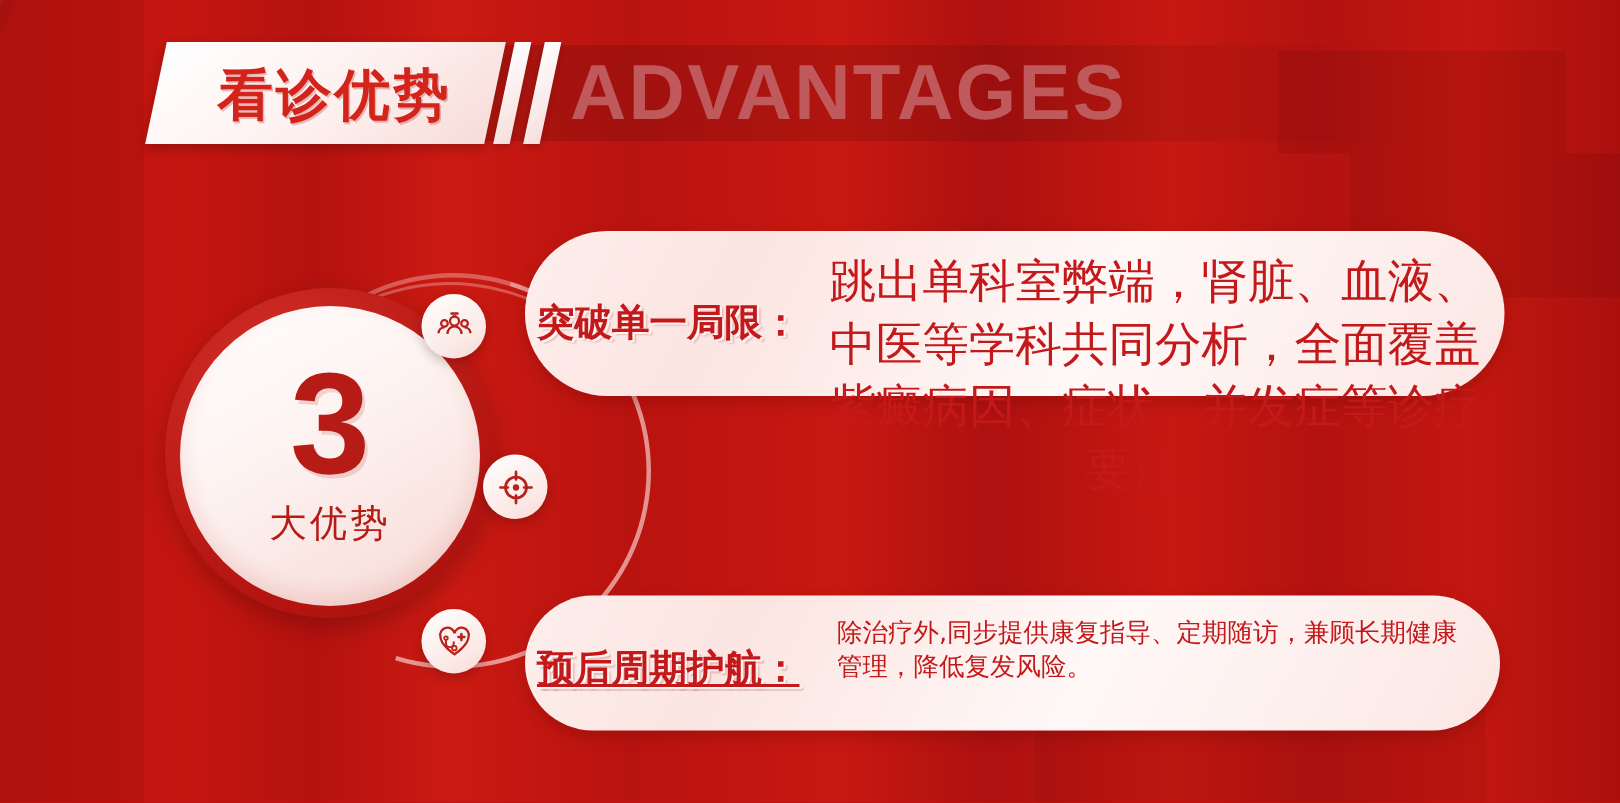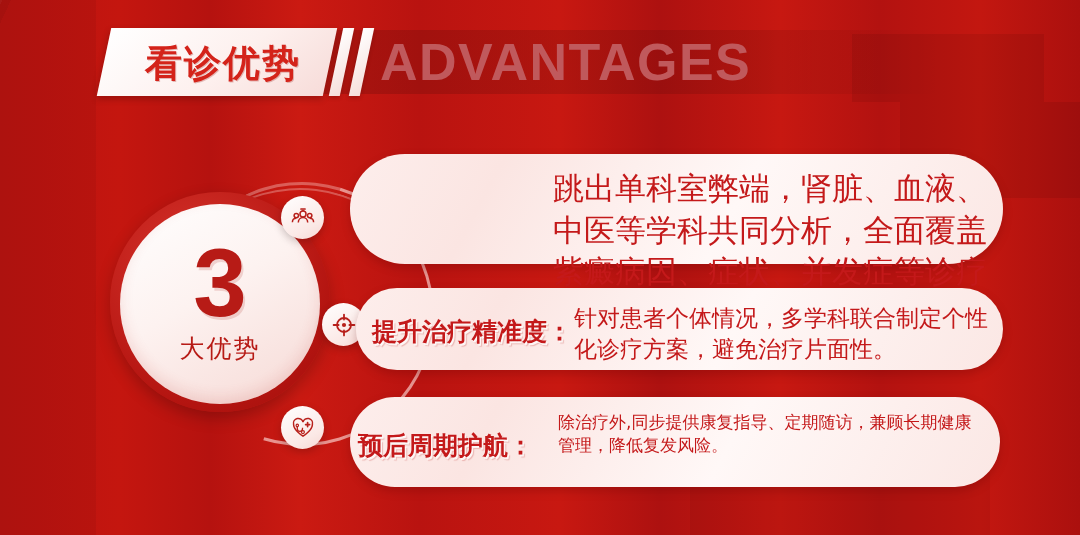--- a/index.html
+++ b/index.html
@@ -118,21 +118,21 @@
     text-shadow:1.5px 1.5px 0 rgba(255,255,255,0.85), 2.5px 2.5px 1px rgba(190,40,34,0.25);
   }
   .card-body{
     color:#c4191a;font-family:"DejaVu Sans","Liberation Sans",sans-serif;
     line-height:1.34;
   }
   .c1 .card-label{font-size:25px;position:absolute;left:8px;top:44px;}
   .c1 .card-body{font-size:31px;position:absolute;left:195px;top:14px;width:450px;text-align:center;}
   .c2 .card-label{font-size:25px;position:absolute;left:16px;top:27px;}
   .c2 .card-body{font-size:23px;position:absolute;left:218px;top:15px;width:420px;}
-  .c3 .card-label{font-size:25px;position:absolute;left:8px;top:32px;}
+  .c3 .card-label{font-size:25px;position:absolute;left:8px;top:32px;text-decoration:underline;}
   .c3 .card-body{font-size:17px;position:absolute;left:208px;top:14px;width:430px;}
   .card{position:absolute;}
   .card > div{position:absolute;}
 </style>
 </head>
 <body>
 
 <div class="stage">
 
   <div class="blk b4"></div>
@@ -185,26 +185,23 @@
     <svg width="26" height="26" viewBox="0 0 26 26" fill="none" stroke="#b8201b" stroke-width="1.5">
       <path d="M13 21.2S3.6 15.1 3.6 9.4A4.5 4.5 0 0 1 13 7.2a4.5 4.5 0 0 1 9.4 2.2c0 5.7-9.4 11.8-9.4 11.8z"></path>
       <path d="M15.6 9.6h4M17.6 7.6v4" stroke-linecap="round" stroke-width="1.7"></path>
       <path d="M7.3 11.2v2.6a2.6 2.6 0 0 0 5.2 0v-1.1" stroke-width="1.3"></path>
       <circle cx="7.3" cy="10.4" r="1.2" stroke-width="1.2"></circle>
       <circle cx="12.9" cy="17.1" r="1.5" stroke-width="1.2"></circle>
     </svg>
   </div>
 
   <div class="card c1">
+    <div class="card-label">突破单一局限：</div>
     <div class="card-body">跳出单科室弊端，肾脏、血液、中医等学科共同分析，全面覆盖紫癜病因、症状、并发症等诊疗要点。</div>
   </div>
 
-  <div class="card c2">
-    <div class="card-label">提升治疗精准度：</div>
-    <div class="card-body">针对患者个体情况，多学科联合制定个性化诊疗方案，避免治疗片面性。</div>
-  </div>
 
   <div class="card c3">
     <div class="card-label">预后周期护航：</div>
     <div class="card-body">除治疗外,同步提供康复指导、定期随访，兼顾长期健康管理，降低复发风险。</div>
   </div>
 
 </div>
 
 </body></html>

